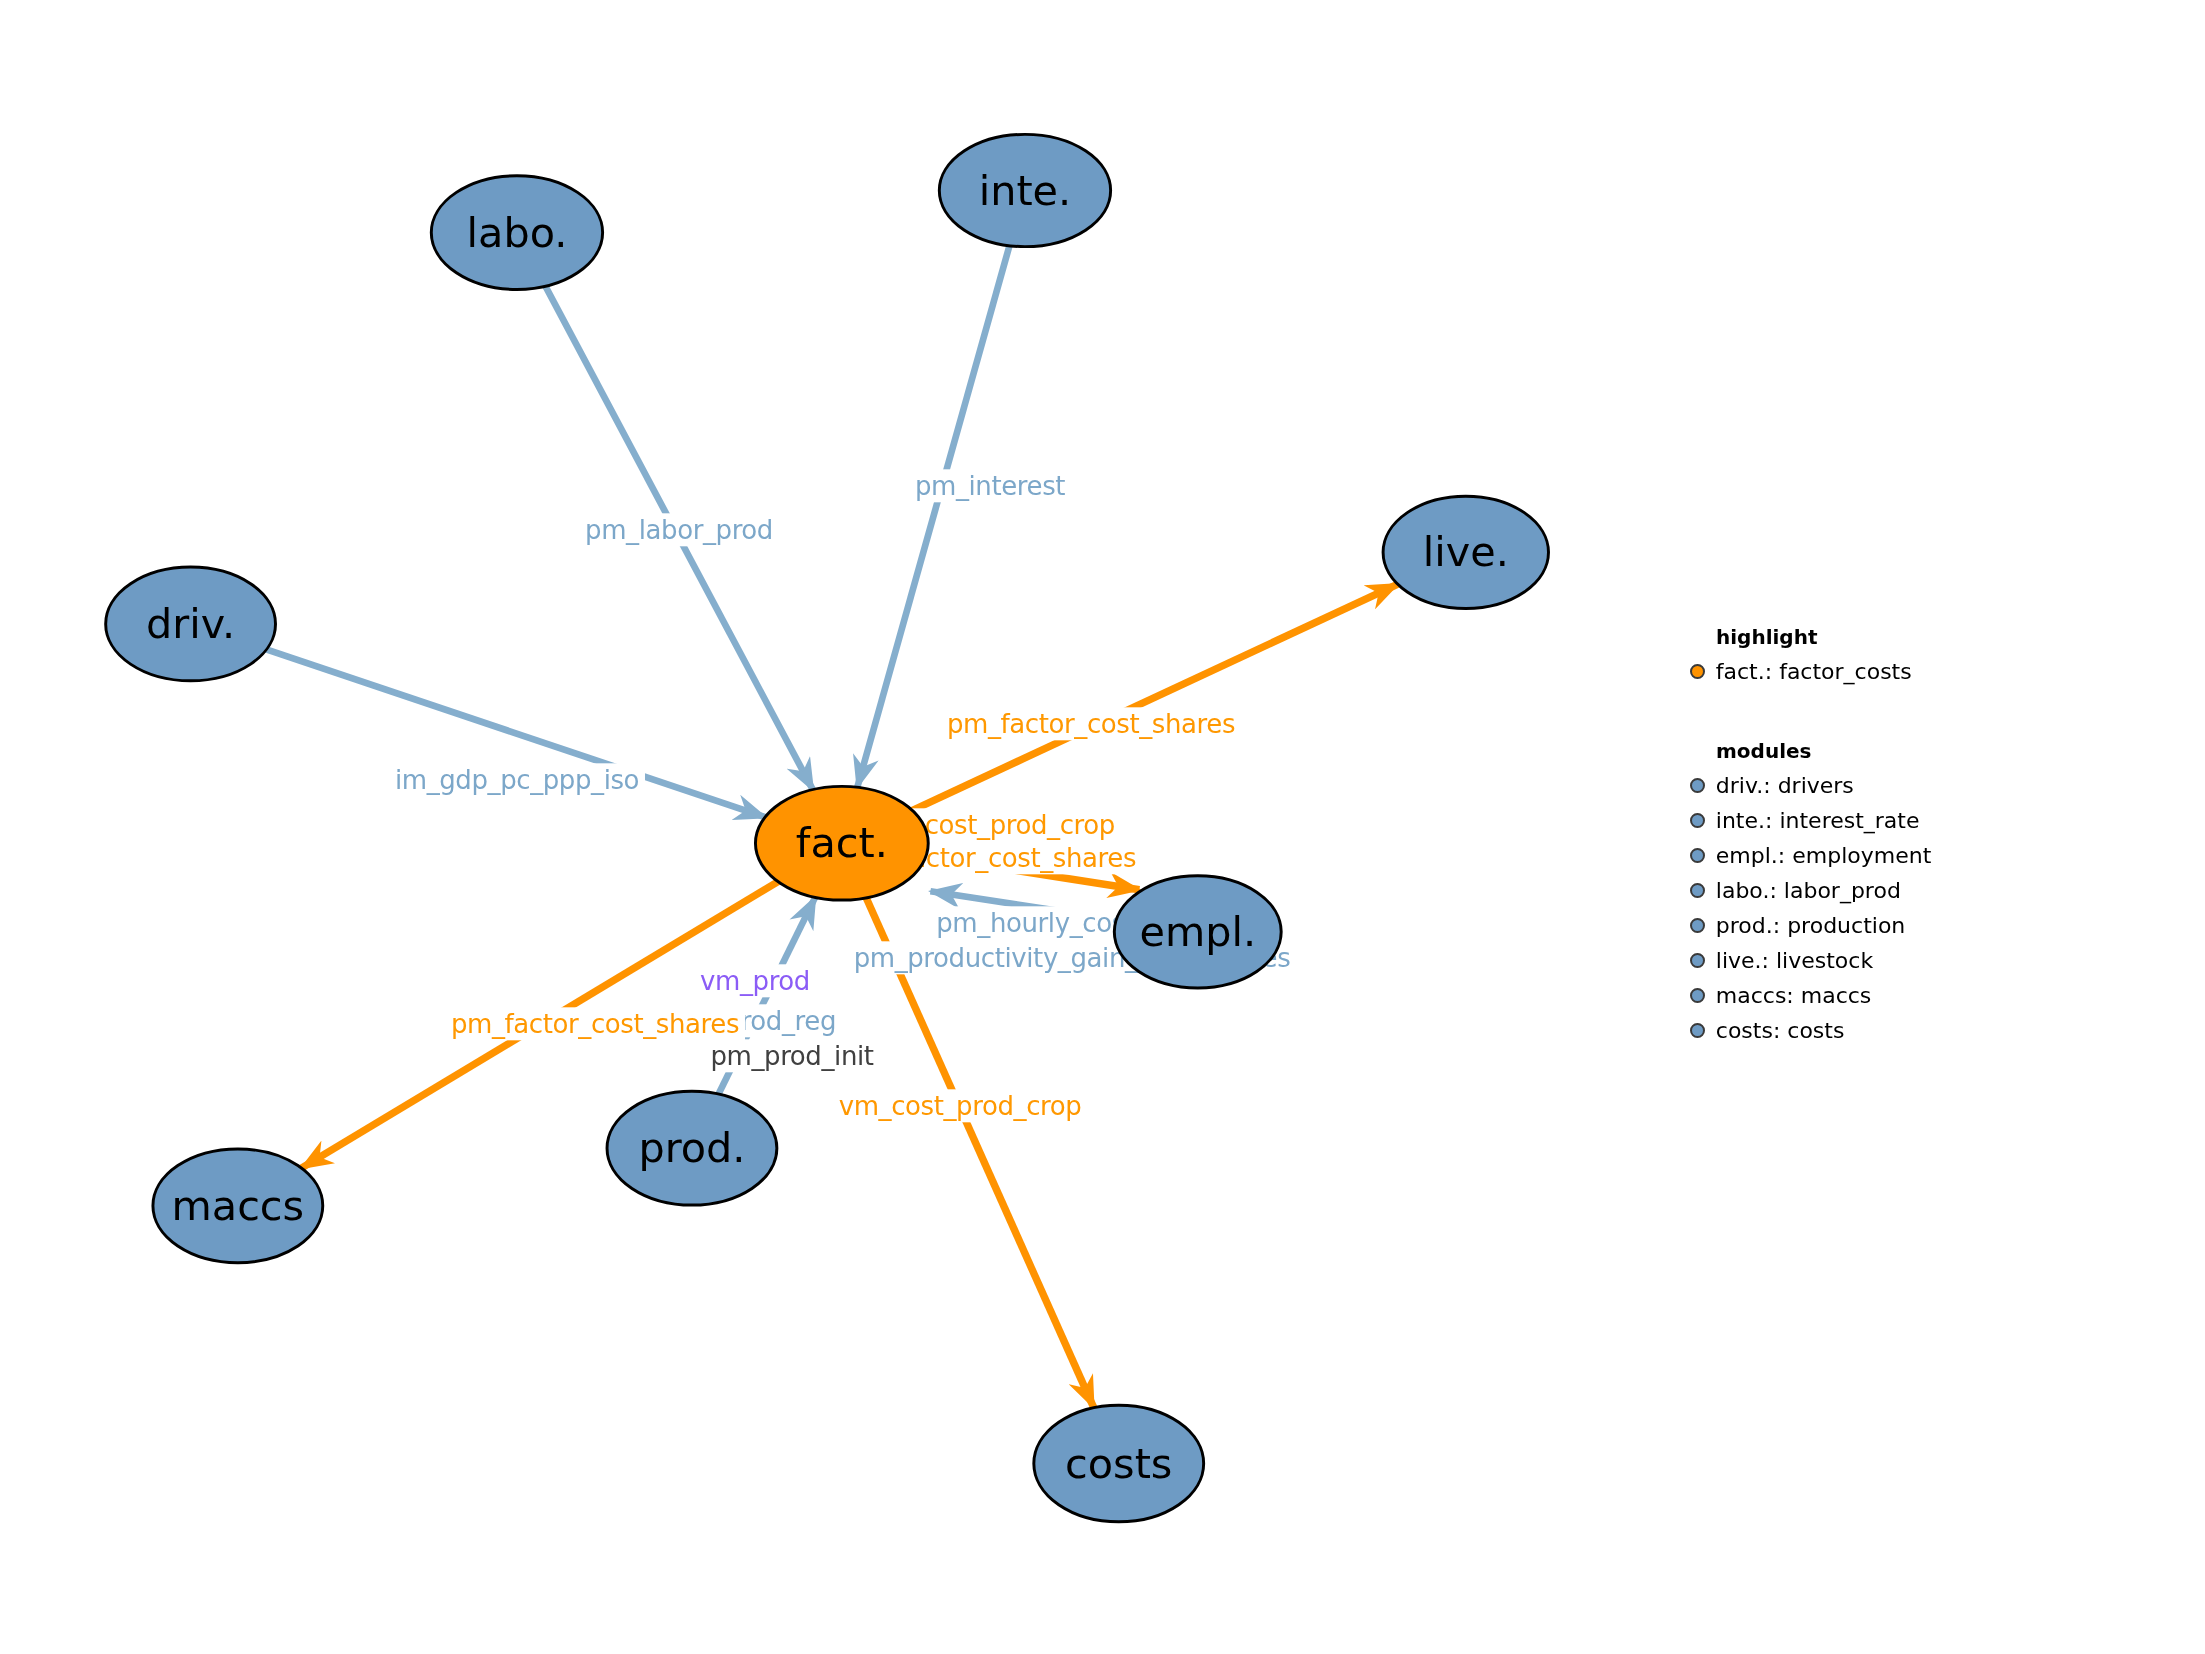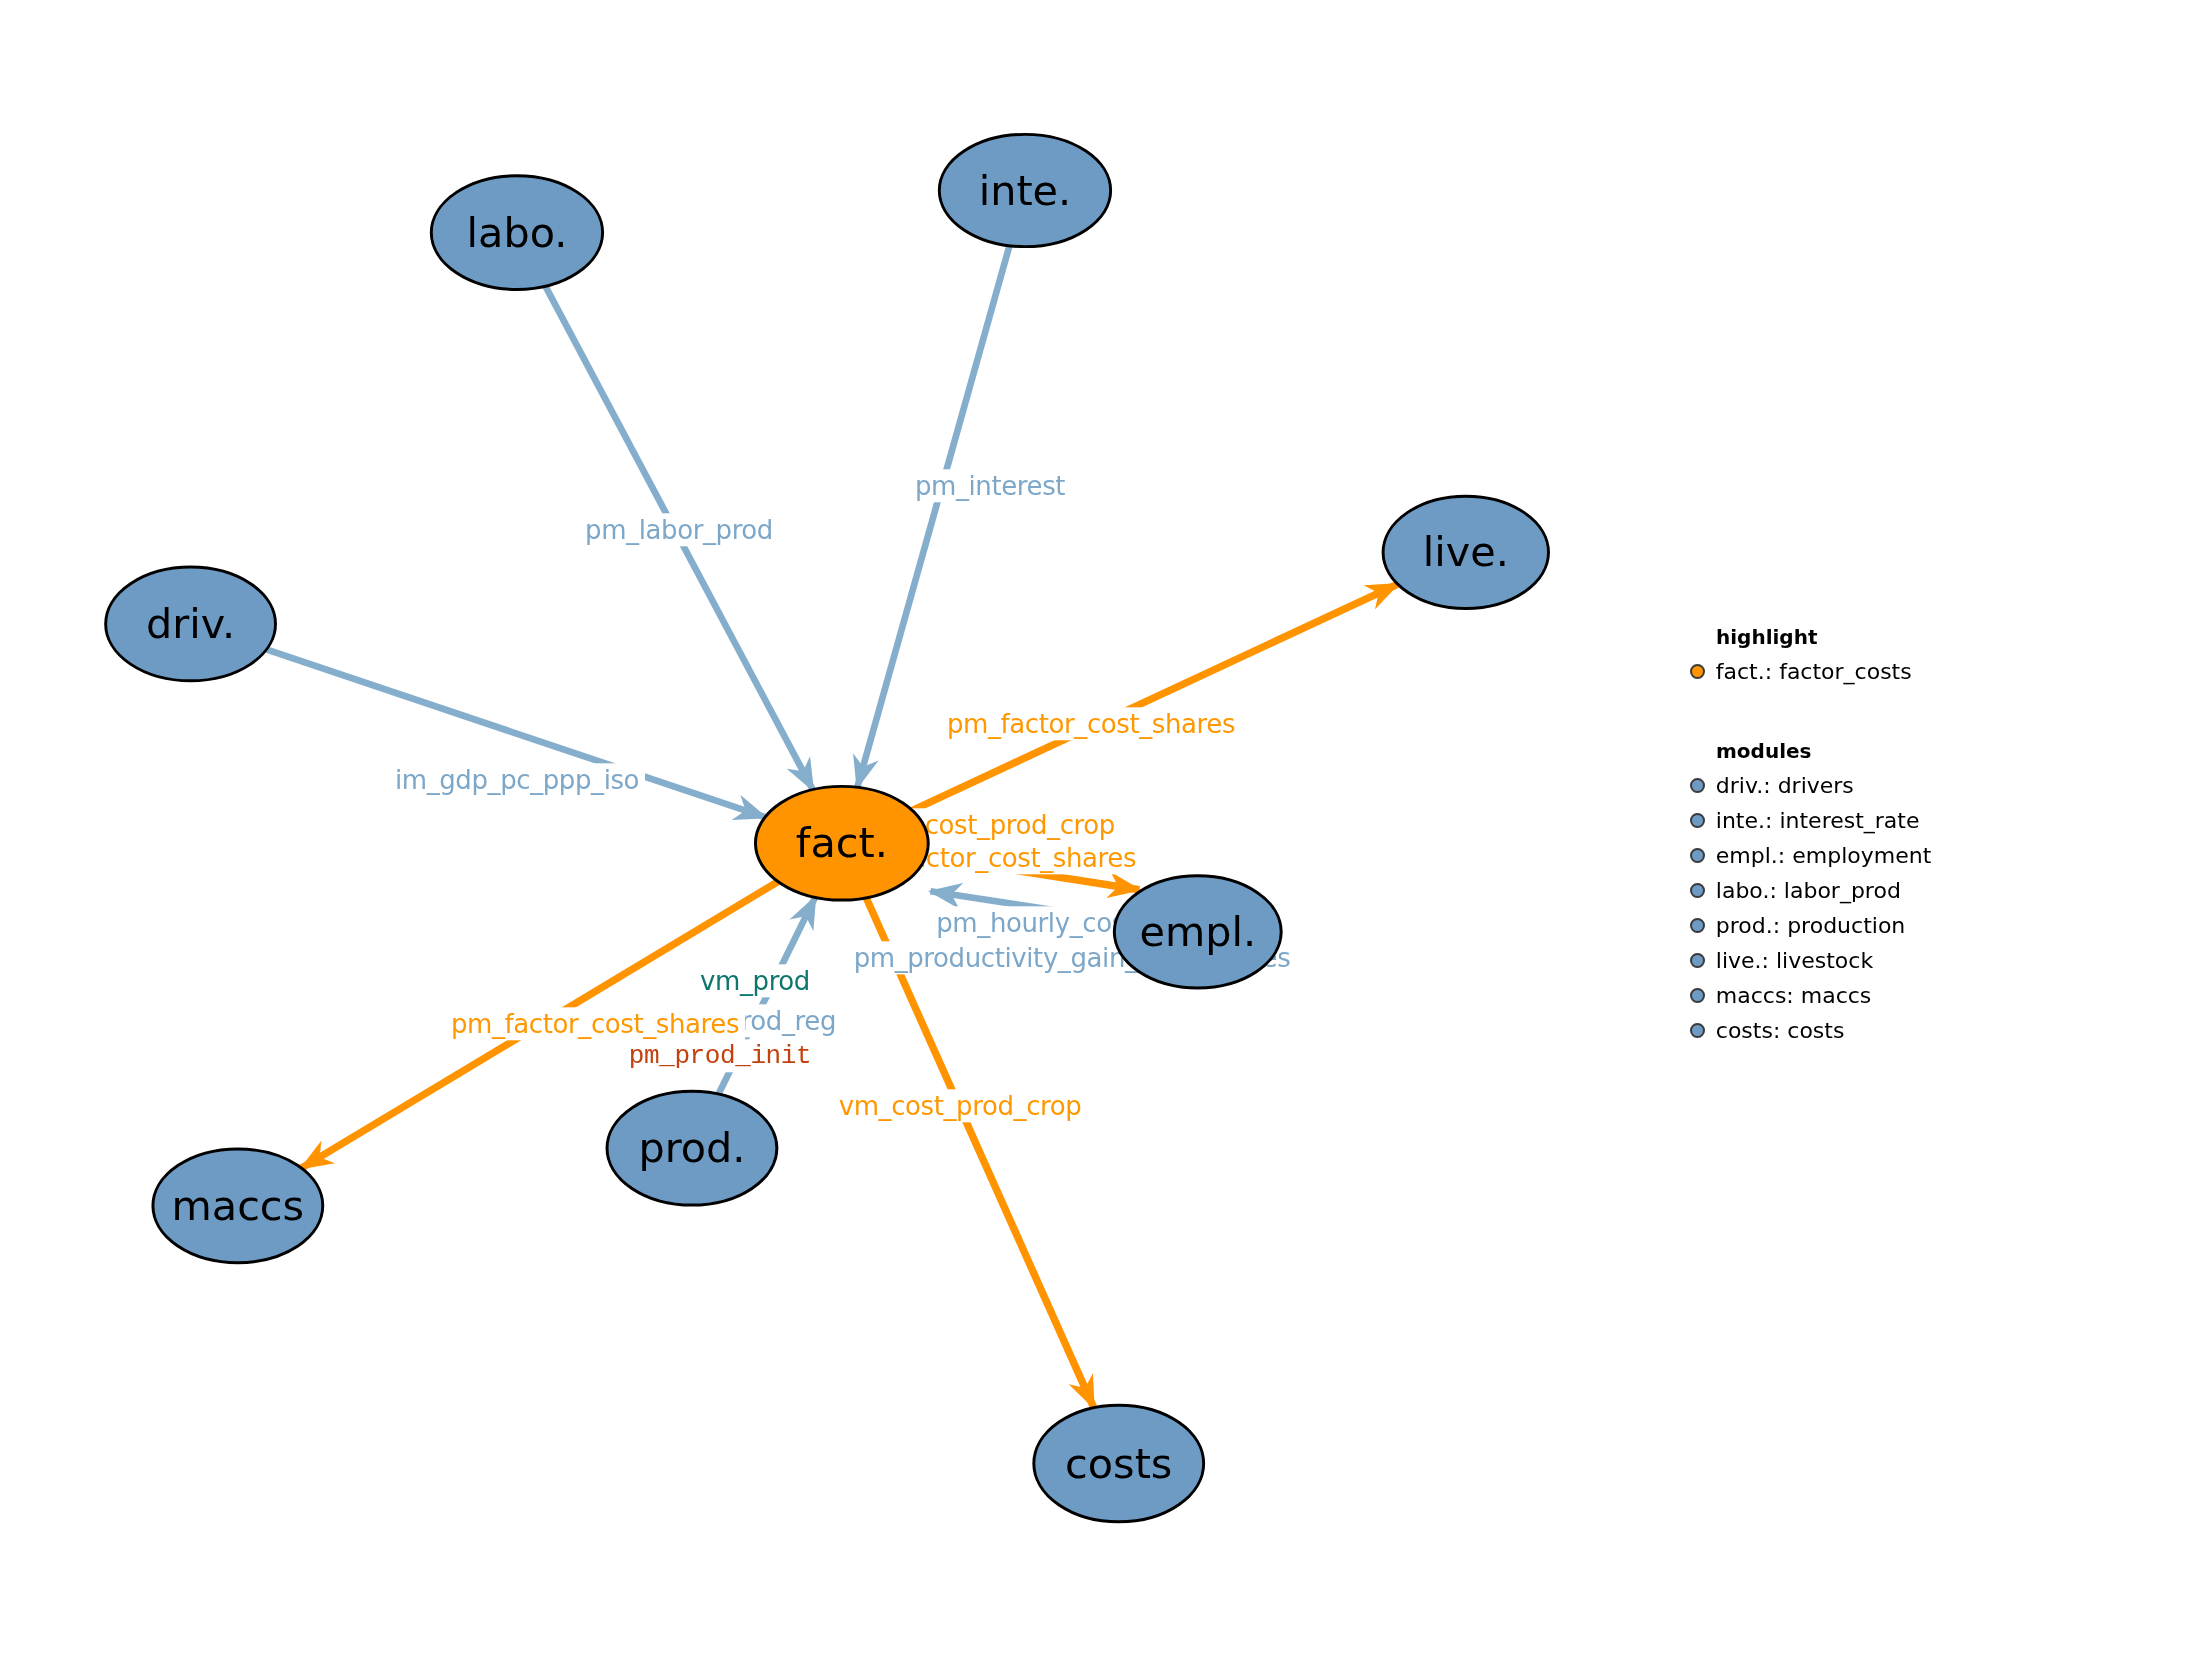--- a/index.html
+++ b/index.html
@@ -57,23 +57,23 @@
     </svg>
   <div class="layer" id="labels-layer" style="width: 2205px; height: 1654px;">
       <div class="edge-label blue" style="left: 679px; top: 517px; color: rgb(124, 167, 201); margin-top: 13px;">pm_labor_prod</div>
       <div class="edge-label blue" style="left: 990px; top: 486px; color: rgb(124, 167, 201);">pm_interest</div>
       <div class="edge-label blue" style="left: 517px; top: 734px; color: rgb(124, 167, 201); margin-top: 46px;">im_gdp_pc_ppp_iso</div>
       <div class="edge-label orange" style="left: 1091px; top: 724px; color: rgb(255, 152, 0);">pm_factor_cost_shares</div>
       <div class="edge-label orange" style="left: 993px; top: 825px; color: rgb(255, 152, 0);">pm_cost_prod_crop</div>
       <div class="edge-label orange" style="left: 992px; top: 858px; color: rgb(255, 152, 0);">pm_factor_cost_shares</div>
       <div class="edge-label blue" style="left: 1042px; top: 923px; color: rgb(124, 167, 201);">pm_hourly_costs</div>
       <div class="edge-label blue" style="left: 1072px; top: 958px; color: rgb(124, 167, 201);">pm_productivity_gain_from_wages</div>
-      <div class="edge-label blue" style="left: 755px; top: 981px; color: #0f766e;">vm_prod</div>
+      <div class="edge-label blue" style="left: 755px; top: 981px; color: #8b5cf6;">vm_prod</div>
       <div class="edge-label blue" style="left: 754px; top: 1021px; color: rgb(124, 167, 201);">vm_prod_reg</div>
-      <div class="edge-label blue" style="left: 720px; top: 1056px; color: #c2410c; font-family: Liberation Mono, monospace;">pm_prod_init</div>
+      <div class="edge-label blue" style="left: 792px; top: 1056px; color: #404040;">pm_prod_init</div>
       <div class="edge-label orange" style="left: 595px; top: 1024px; color: rgb(255, 152, 0);">pm_factor_cost_shares</div>
       <div class="edge-label orange" style="left: 960px; top: 1106px; color: rgb(255, 152, 0);">vm_cost_prod_crop</div>
     </div>
   <svg class="layer" id="nodes-svg" width="2205" height="1654" viewBox="0 0 2986 2240">
       <g>
         <ellipse cx="700" cy="315" rx="116" ry="77" fill="#6e9bc4" stroke="#000000" stroke-width="4"></ellipse>
         <text x="700" y="334" class="node-label">labo.</text>
       </g>
       <g>
         <ellipse cx="1388" cy="258" rx="116" ry="76" fill="#6e9bc4" stroke="#000000" stroke-width="4"></ellipse>

